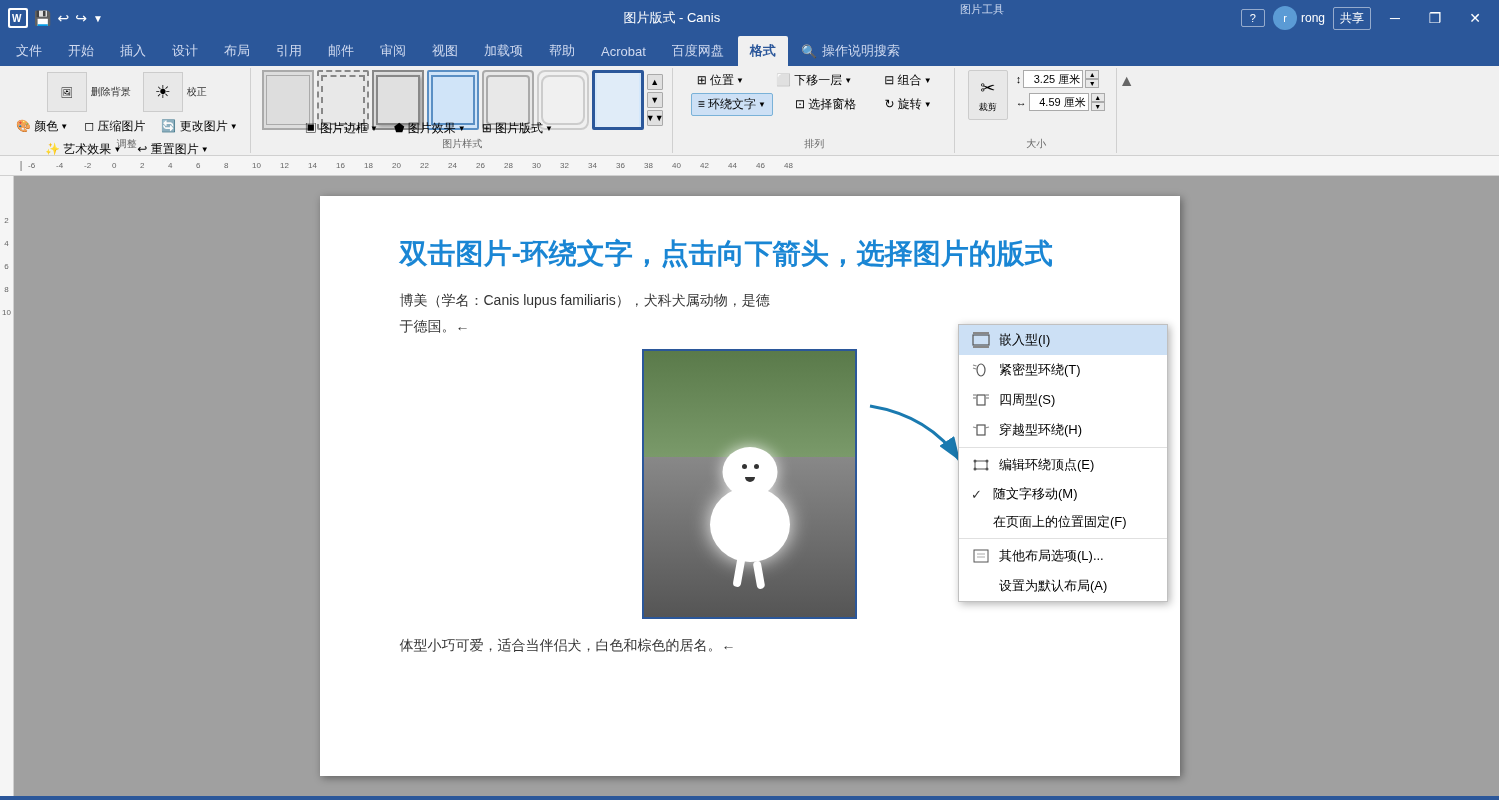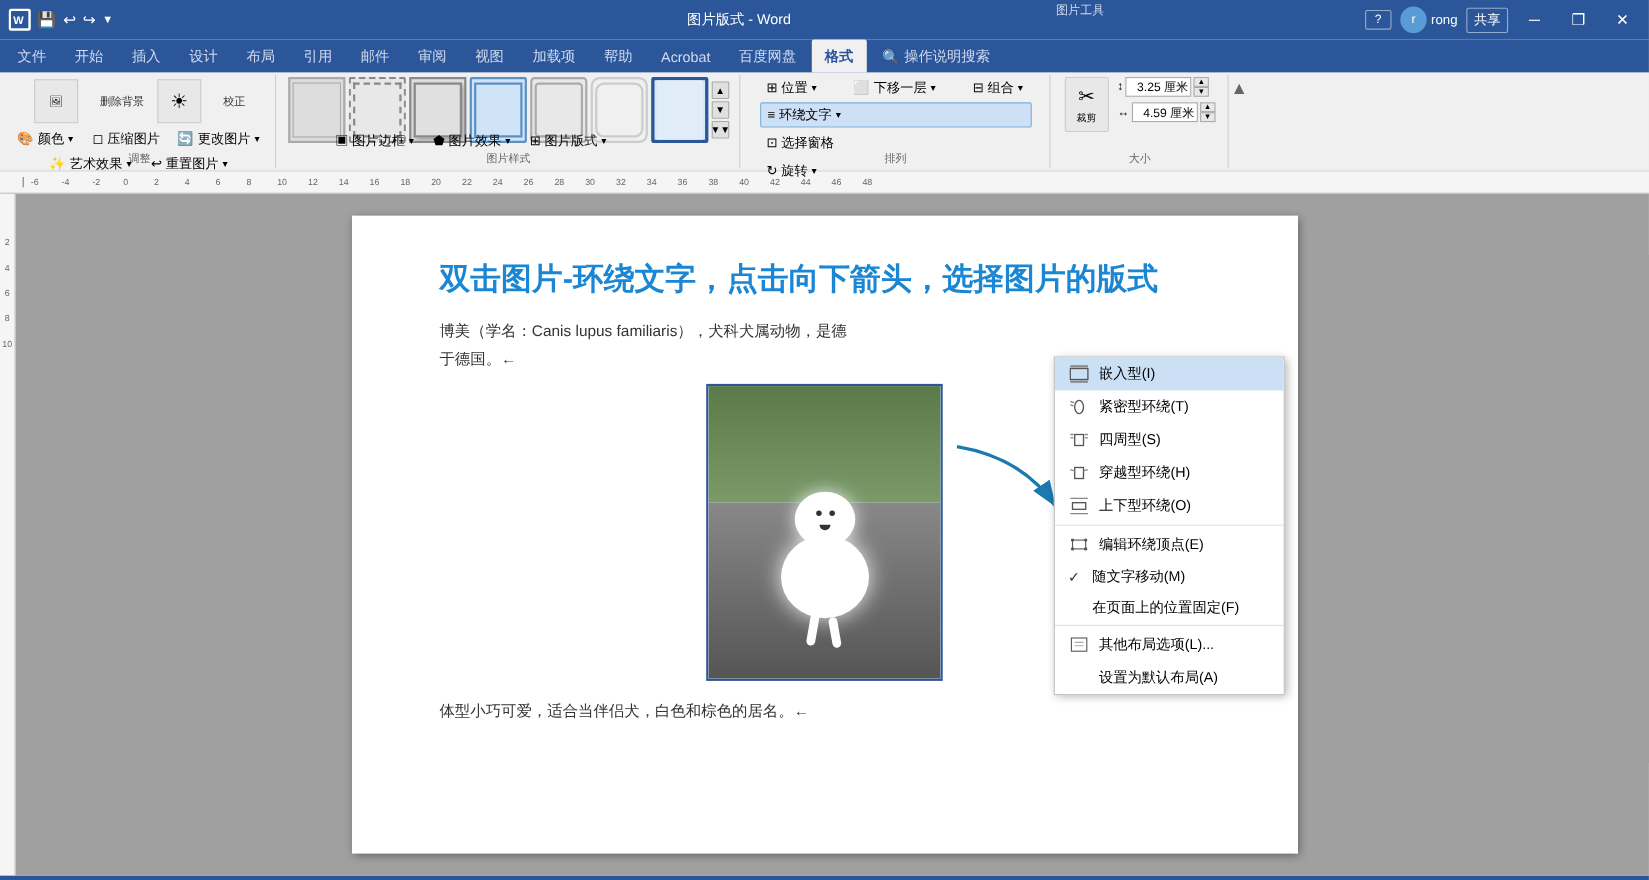--- a/index.html
+++ b/index.html
@@ -30,21 +30,21 @@
     .ribbon-tabs { display: flex; align-items: flex-end; height: 30px; padding-left: 4px; gap: 2px; }
     .ribbon-tab { padding: 4px 12px; font-size: 13px; color: #d0daf0; cursor: pointer; height: 30px; display: flex; align-items: center; border-radius: 2px 2px 0 0; }
     .ribbon-tab.active { background: #f0f0f0; color: #2b579a; font-weight: bold; }
 
     .ribbon-content { background: #f0f0f0; border-bottom: 1px solid #d0d0d0; display: flex; align-items: stretch; padding: 2px 4px; height: 90px; gap: 2px; }
     .ribbon-group { display: flex; flex-direction: column; align-items: center; border-right: 1px solid #d0d0d0; padding: 2px 6px; min-width: 60px; position: relative; }
     .ribbon-group-label { font-size: 10px; color: #666; position: absolute; bottom: 2px; left: 0; right: 0; text-align: center; }
     .ribbon-group-content { display: flex; align-items: center; gap: 2px; flex: 1; padding-bottom: 14px; }
     .r-btn { display: flex; flex-direction: column; align-items: center; cursor: pointer; padding: 2px 4px; border-radius: 2px; min-width: 32px; }
     .r-btn-icon { width: 28px; height: 28px; display: flex; align-items: center; justify-content: center; font-size: 18px; }
-    .r-btn-label { font-size: 10px; color: #333; text-align: right; white-space: nowrap; margin-left: 16px; }
+    .r-btn-label { font-size: 10px; color: #333; text-align: right; white-space: nowrap; }
     .pic-style-thumb { width: 50px; height: 50px; border: 2px solid #aaa; border-radius: 2px; cursor: pointer; display: flex; align-items: center; justify-content: center; background: #e8e8e8; overflow: hidden; }
     .pic-style-thumb.selected { border: 2px solid #2b579a; background: #d4e8fb; }
     .style-scroll-btns { display: flex; flex-direction: column; gap: 2px; }
     .style-scroll-btn { width: 16px; height: 16px; background: #e0e0e0; border: 1px solid #aaa; cursor: pointer; display: flex; align-items: center; justify-content: center; font-size: 9px; border-radius: 1px; }
 
     
     .dropdown-menu {
       position: absolute;
       top: 148px;
       left: 958px;
@@ -166,21 +166,21 @@
           <rect width="16" height="16" rx="1" fill="#2b579a"></rect>
           <text x="2" y="12" font-size="10" fill="white" font-weight="bold">W</text>
         </svg>
     </div>
     <span style="cursor:pointer;font-size:14px;">💾</span>
     <span style="cursor:pointer;font-size:14px;">↩</span>
     <span style="cursor:pointer;font-size:14px;">↪</span>
     <span style="cursor:pointer;font-size:10px;">▼</span>
   </div>
   <div class="title-bar-center">
-    <span>图片版式 - Word</span>
+    <span>图片版式 - Canis</span>
     <span style="position:absolute;top:0;left:950px;font-size:11px;padding:2px 10px;color:#cdd9f0;">图片工具</span>
   </div>
   <div class="title-bar-right">
     <div class="qa-btn">?</div>
     <div class="user-area">
       <div class="avatar">r</div>
       <span>rong</span>
     </div>
     <span style="font-size:12px;cursor:pointer;padding:2px 6px;border:1px solid rgba(255,255,255,0.5);border-radius:2px;text-align:center;">共享</span>
     <div class="win-btn">─</div>
@@ -282,21 +282,21 @@
     <span class="ribbon-group-label">图片样式</span>
   </div>
 
   <div class="ribbon-group" style="min-width:280px;">
     <div style="display:flex;flex-direction:column;gap:2px;padding-bottom:14px;">
       <div style="display:flex;gap:20px;">
         <div class="tool-btn">⊞ 位置 <span class="dropdown-arrow">▼</span></div>
         <div class="tool-btn">⬜ 下移一层 <span class="dropdown-arrow">▼</span></div>
         <div class="tool-btn">⊟ 组合 <span class="dropdown-arrow">▼</span></div>
       </div>
-      <div style="display:flex;gap:4px;flex-direction:column;">
+      <div style="display:flex;gap:16px;">
         <div class="tool-btn wrap-text-btn">≡ 环绕文字 <span class="dropdown-arrow">▼</span></div>
         <div class="tool-btn">⊡ 选择窗格</div>
         <div class="tool-btn">↻ 旋转 <span class="dropdown-arrow">▼</span></div>
       </div>
     </div>
     <span class="ribbon-group-label">排列</span>
   </div>
 
   <div class="ribbon-group" style="min-width:160px;">
     <div style="display:flex;gap:8px;padding-bottom:14px;align-items:flex-start;">
@@ -458,30 +458,20 @@
       <span class="item-icon">
         <svg viewBox="0 0 18 18">
             <rect x="5" y="4" width="8" height="10" fill="none" stroke="#555" stroke-width="1.2"></rect>
             <line x1="1" y1="6" x2="5" y2="7" stroke="#888" stroke-width="1.2"></line>
             <line x1="13" y1="7" x2="17" y2="6" stroke="#888" stroke-width="1.2"></line>
           </svg>
       </span>
       <span class="item-label">穿越型环绕(H)</span>
     </div>
 
-    <div class="dropdown-item">
-      <span class="item-icon">
-        <svg viewBox="0 0 18 18">
-            <rect x="3" y="6" width="12" height="6" fill="none" stroke="#555" stroke-width="1.2"></rect>
-            <line x1="1" y1="2" x2="17" y2="2" stroke="#888" stroke-width="1.2"></line>
-            <line x1="1" y1="16" x2="17" y2="16" stroke="#888" stroke-width="1.2"></line>
-          </svg>
-      </span>
-      <span class="item-label">上下型环绕(O)</span>
-    </div>
 
 
     <div class="dropdown-divider"></div>
 
     <div class="dropdown-item">
       <span class="item-icon">
         <svg viewBox="0 0 18 18">
             <rect x="3" y="5" width="12" height="8" fill="none" stroke="#555" stroke-width="1"></rect>
             <circle cx="3" cy="5" r="1.5" fill="#555"></circle>
             <circle cx="15" cy="5" r="1.5" fill="#555"></circle>

